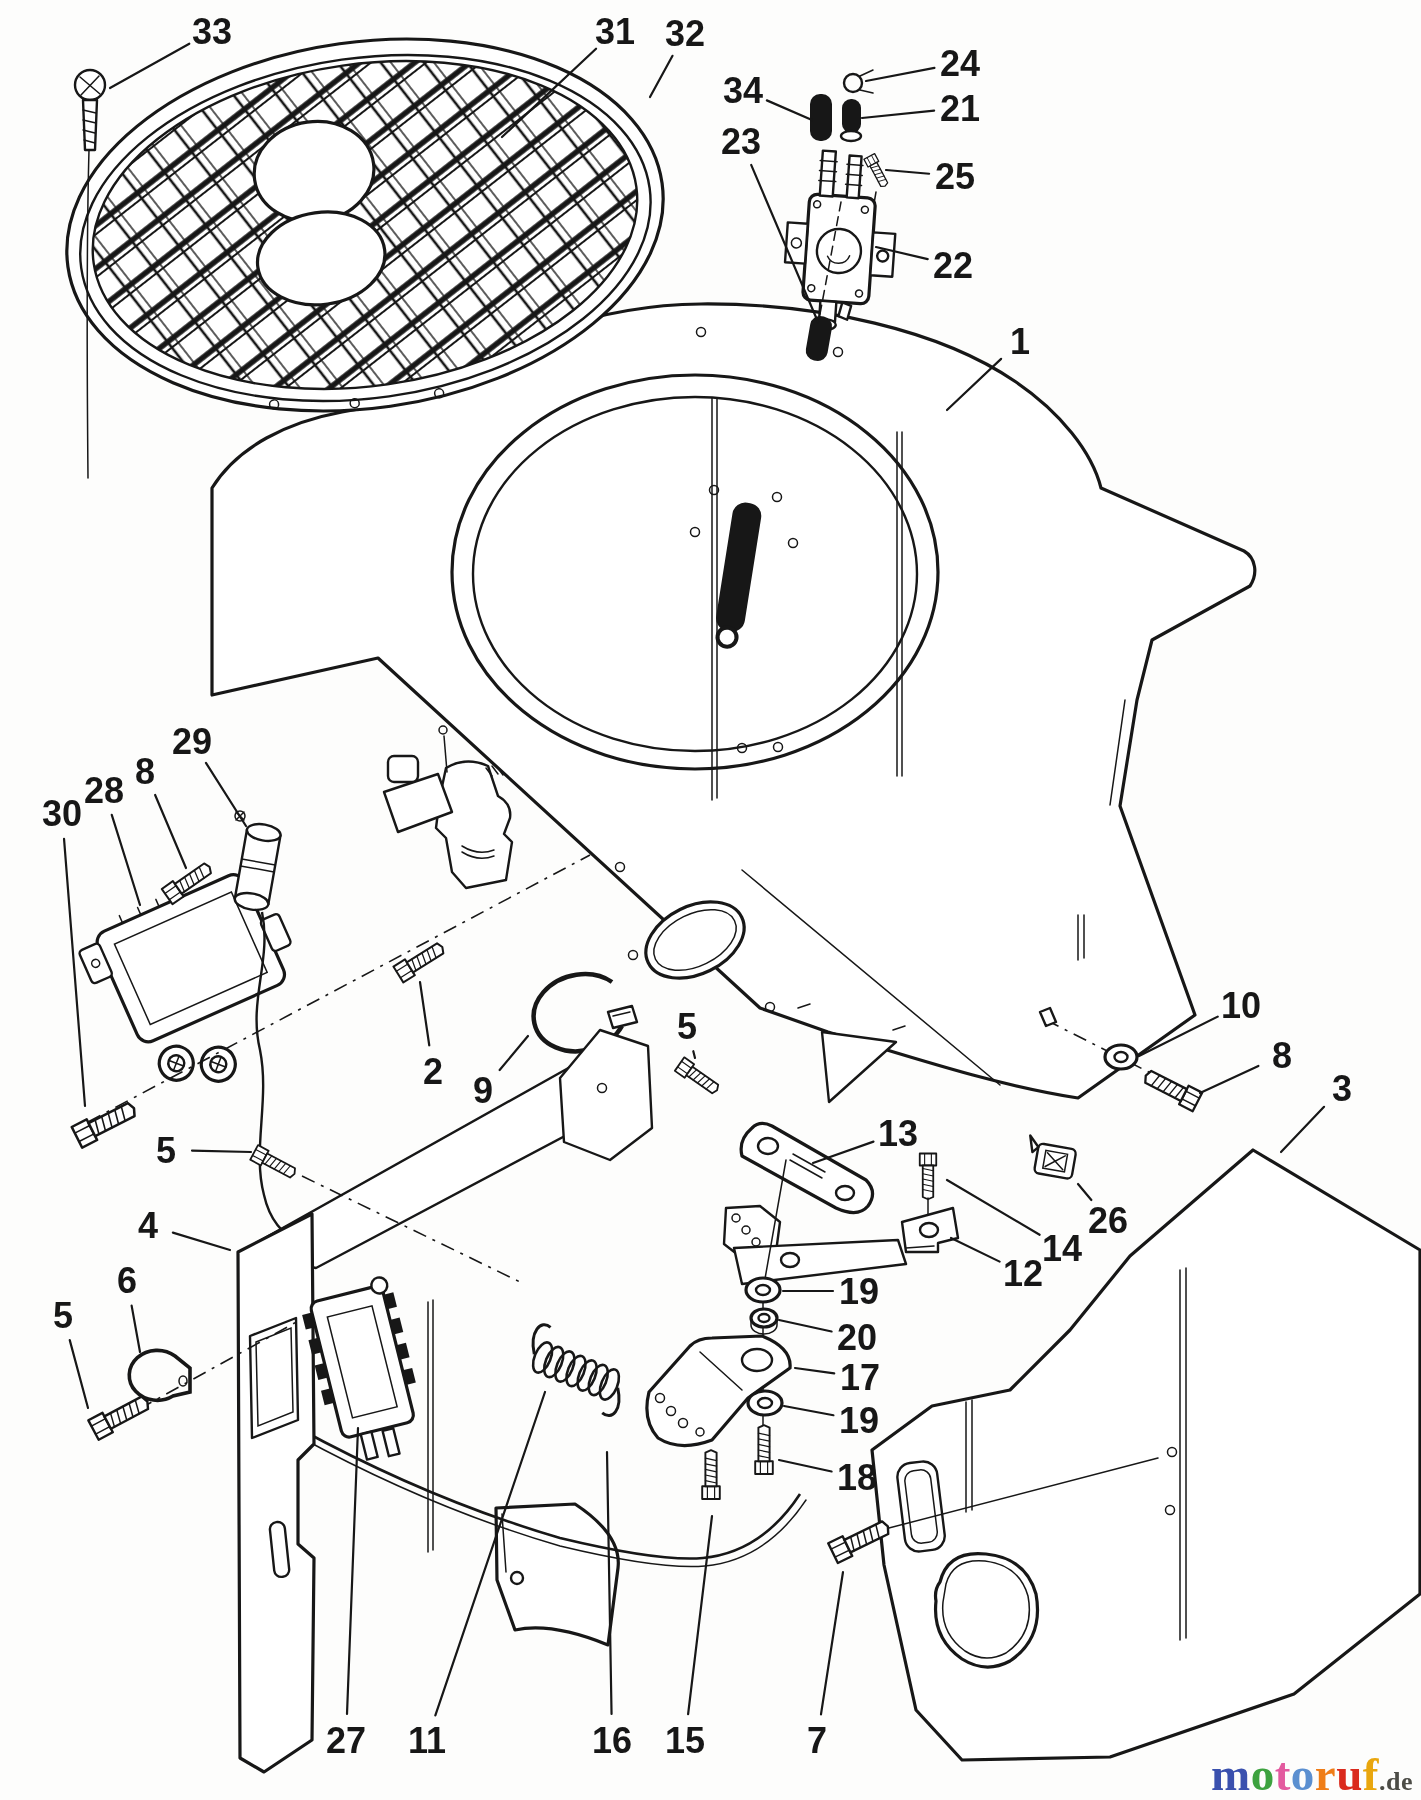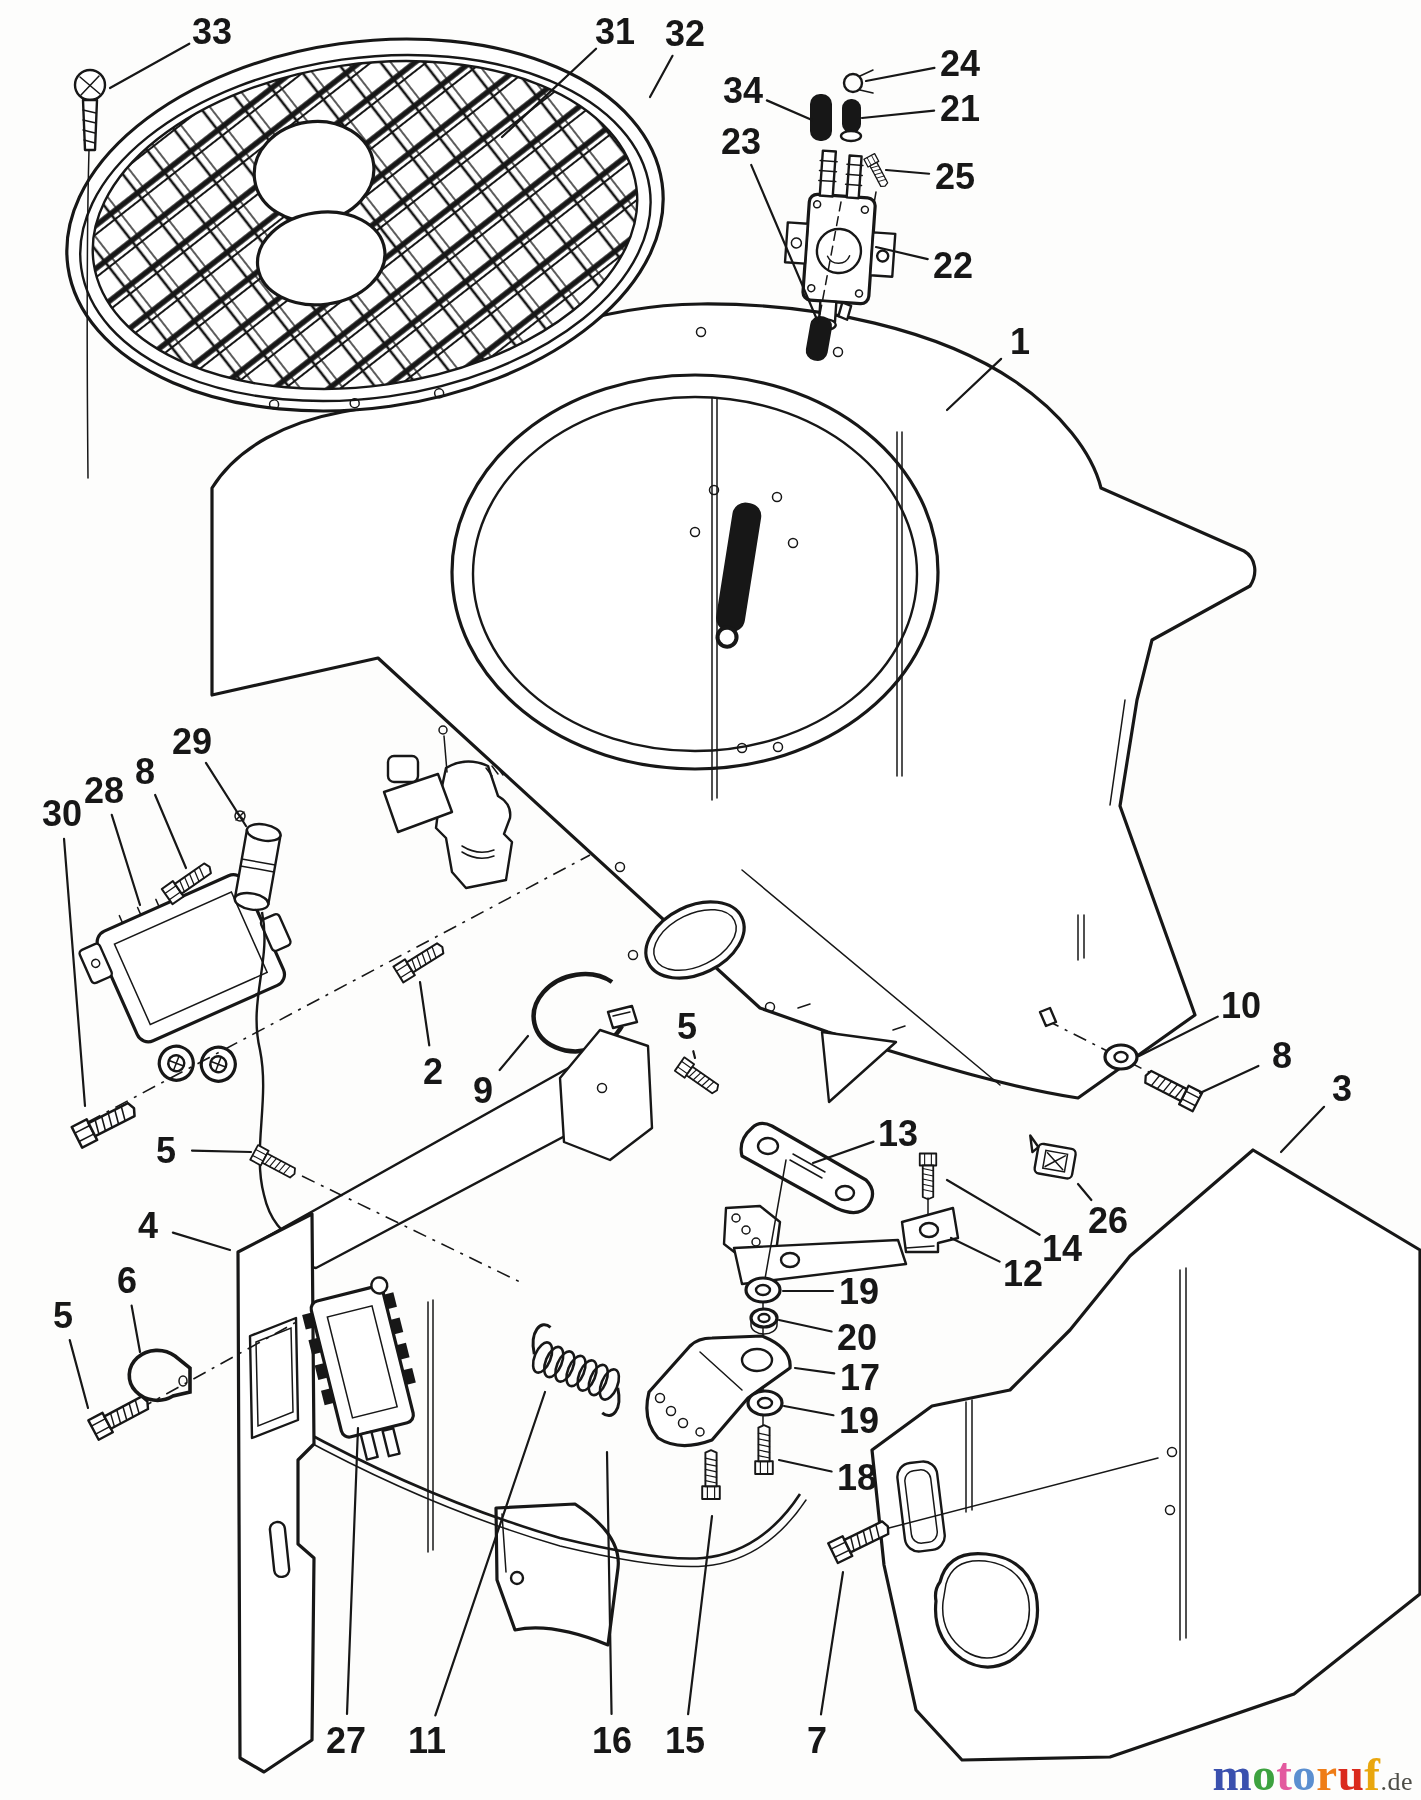--- a/index.html
+++ b/index.html
@@ -10,21 +10,21 @@
   .s3{stroke:#171717;stroke-width:3.2;fill:#ffffff;stroke-linejoin:round;stroke-linecap:round}
   .s2{stroke:#171717;stroke-width:2.4;fill:#ffffff;stroke-linejoin:round;stroke-linecap:round}
   .t{stroke:#171717;stroke-width:1.5;fill:none;stroke-linecap:round}
   .nf{fill:none !important}
   .blk{fill:#171717;stroke:none}
   .dash{stroke:#171717;stroke-width:1.6;fill:none;stroke-dasharray:14 7 3 7}
   .callout{font-family:"Liberation Sans",sans-serif;font-size:36px;font-weight:bold;fill:#171717;text-anchor:middle;dominant-baseline:central}
   .leader{stroke:#171717;stroke-width:2.2;stroke-linecap:round}
   .watermark{position:absolute;right:8px;bottom:2px;line-height:1;white-space:nowrap;
              font-family:"Liberation Serif",serif;font-weight:bold;font-size:47px;letter-spacing:.5px}
-  .watermark .suffix{font-size:26px;font-weight:normal}
+  .watermark .suffix{font-size:26px;font-weight:bold}
 </style>
 </head>
 <body>
 
 <div class="stage">
 <svg class="art" viewBox="0 0 1421 1800">
   <defs>
     <pattern id="mesh" width="34" height="34" patternUnits="userSpaceOnUse" patternTransform="rotate(-30)">
       <rect width="34" height="34" fill="#ffffff"></rect>
       <path d="M0,8 H34" stroke="#171717" stroke-width="5.5"></path>

